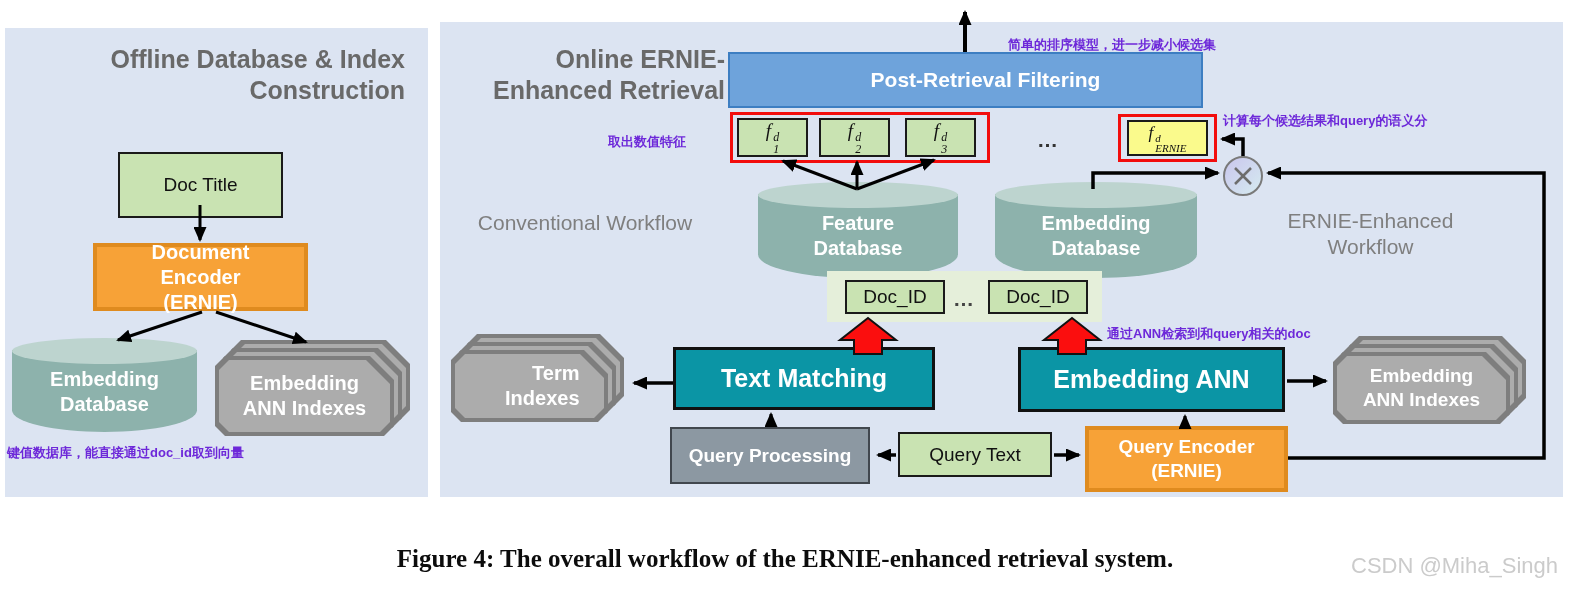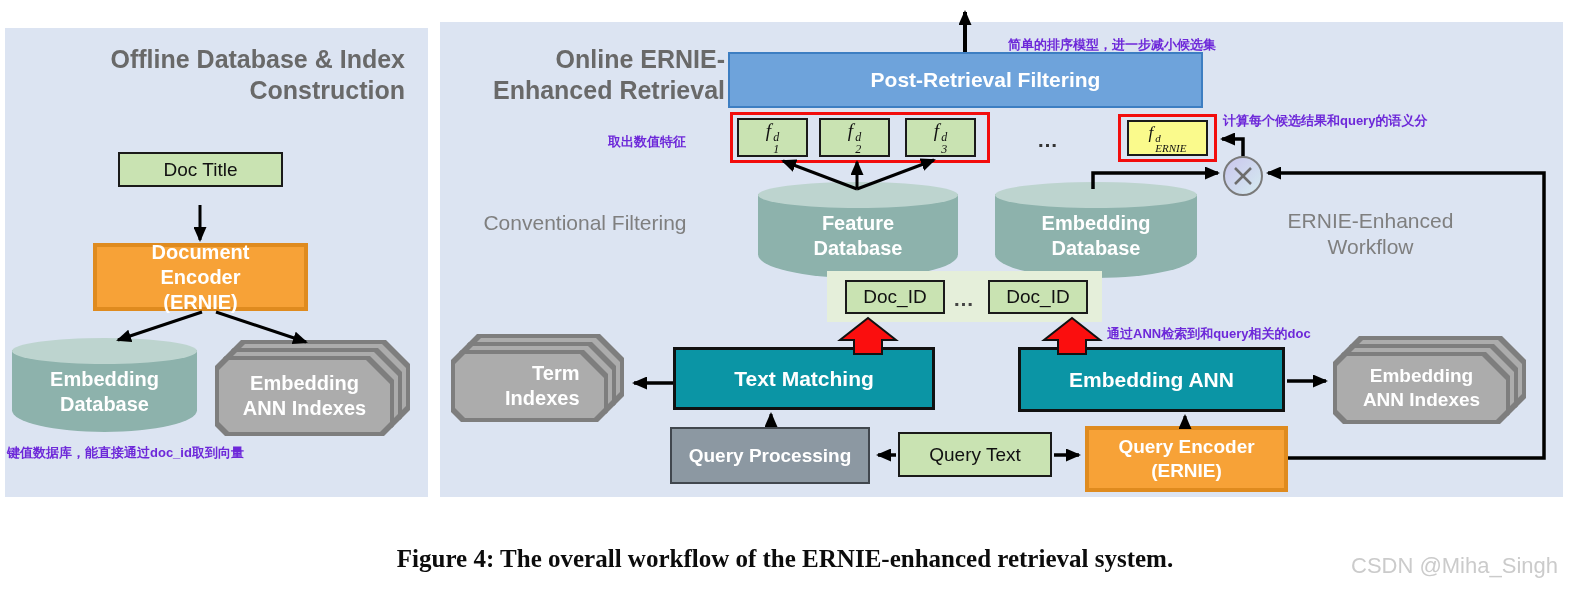--- a/index.html
+++ b/index.html
@@ -5,21 +5,21 @@
   html,body{margin:0;padding:0;background:#fff;}
   #stage{position:relative;width:1570px;height:596px;background:#fff;overflow:hidden;
          font-family:"Liberation Sans",sans-serif;}
   .panel{position:absolute;background:#dce4f2;z-index:0;}
   .abs{position:absolute;box-sizing:border-box;}
   .flex{display:flex;align-items:center;justify-content:center;text-align:center;}
   .h-title{color:#696969;font-weight:bold;font-size:25px;line-height:1.22;text-align:right;z-index:3;}
   .wf-label{color:#7f7f7f;font-size:21px;line-height:1.25;text-align:center;z-index:3;}
   .greenbox{background:#c9e3b2;border:2px solid #1a1a1a;font-size:19px;color:#111;z-index:3;}
   .orangebox{background:#f7a237;border:4px solid #df8b1f;color:#fff;font-weight:bold;font-size:19px;line-height:1.25;z-index:3;}
-  .tealbox{background:#0b95a5;border:3px solid #111;color:#fff;font-weight:bold;font-size:21px;z-index:3;}
+  .tealbox{background:#0b95a5;border:3px solid #111;color:#fff;font-weight:bold;font-size:25px;z-index:3;}
   .bluebox{background:#6ea3db;border:2px solid #3d7ec2;color:#fff;font-weight:bold;font-size:21px;z-index:3;}
   .grayproc{background:#8c98a2;border:2px solid #41474e;color:#fff;font-weight:bold;font-size:19px;z-index:3;}
   .yellowbox{background:#fafa8c;border:2px solid #1a1a1a;z-index:4;}
   .redrect{border:3px solid #f20d0d;z-index:4;background:transparent;}
   .rednote{position:absolute;color:#6d28d9;font-weight:bold;font-size:13px;z-index:6;white-space:nowrap;}
   .cyl{position:absolute;background:#8db2ac;border-radius:0 0 110px 110px / 0 0 26px 26px;z-index:1;}
   .cyl::before{content:"";position:absolute;left:0;right:0;top:-12px;height:26px;background:#bdd4cf;border-radius:50%;}
   .cyl-label{position:absolute;inset:6px 0 0 0;display:flex;align-items:center;justify-content:center;
              color:#fff;font-weight:bold;font-size:20px;line-height:1.25;text-align:center;z-index:2;}
   .stack{position:absolute;z-index:3;}
@@ -45,21 +45,21 @@
 </head>
 <body>
 
 <div id="stage">
 
   <div class="panel" style="left:5px;top:28px;width:423px;height:469px;"></div>
   <div class="panel" style="left:440px;top:22px;width:1123px;height:475px;"></div>
 
   <div class="abs h-title" style="left:25px;top:44px;width:380px;">Offline Database &amp; Index Construction</div>
 
-  <div class="abs flex greenbox" style="left:118px;top:152px;width:165px;height:35px;">
+  <div class="abs flex greenbox" style="left:118px;top:152px;width:165px;height:66px;">
       <span>Doc Title</span>
     </div>
 
   <div class="abs flex orangebox" style="left:93px;top:243px;width:215px;height:68px;padding:9px 28px;font-size:20px;">
     <span>Document Encoder (ERNIE)</span>
   </div>
 
   <div class="cyl" style="left:12px;top:350px;width:185px;height:82px;"></div>
   <div class="cyl-label abs" style="left:12px;top:352px;width:185px;height:80px;">
     <span style="width:125px;">Embedding Database</span>
@@ -104,21 +104,21 @@
   <div class="dots" style="left:1037px;top:128px;">…</div>
 
   <div class="abs redrect" style="left:1118px;top:114px;width:99px;height:48px;"></div>
   <div class="abs flex yellowbox" style="left:1127px;top:120px;width:81px;height:36px;">
     <span class="flabel" style="font-size:17px;"><span>f</span><span class="ss" style="font-size:11px;">
           <span>d</span>
           <span>ERNIE</span>
         </span></span>
   </div>
 
-  <div class="abs wf-label" style="left:465px;top:210px;width:240px;">Conventional Filtering</div>
+  <div class="abs wf-label" style="left:465px;top:210px;width:240px;">Conventional Workflow</div>
   <div class="abs wf-label" style="left:1283px;top:208px;width:175px;">ERNIE-Enhanced Workflow</div>
 
   <div class="cyl" style="left:758px;top:194px;width:200px;height:84px;"></div>
   <div class="cyl-label abs" style="left:758px;top:196px;width:200px;height:80px;">
     <span style="width:120px;">Feature Database</span>
   </div>
   <div class="cyl" style="left:995px;top:194px;width:202px;height:84px;"></div>
   <div class="cyl-label abs" style="left:995px;top:196px;width:202px;height:80px;">
     <span style="width:125px;">Embedding Database</span>
   </div>

